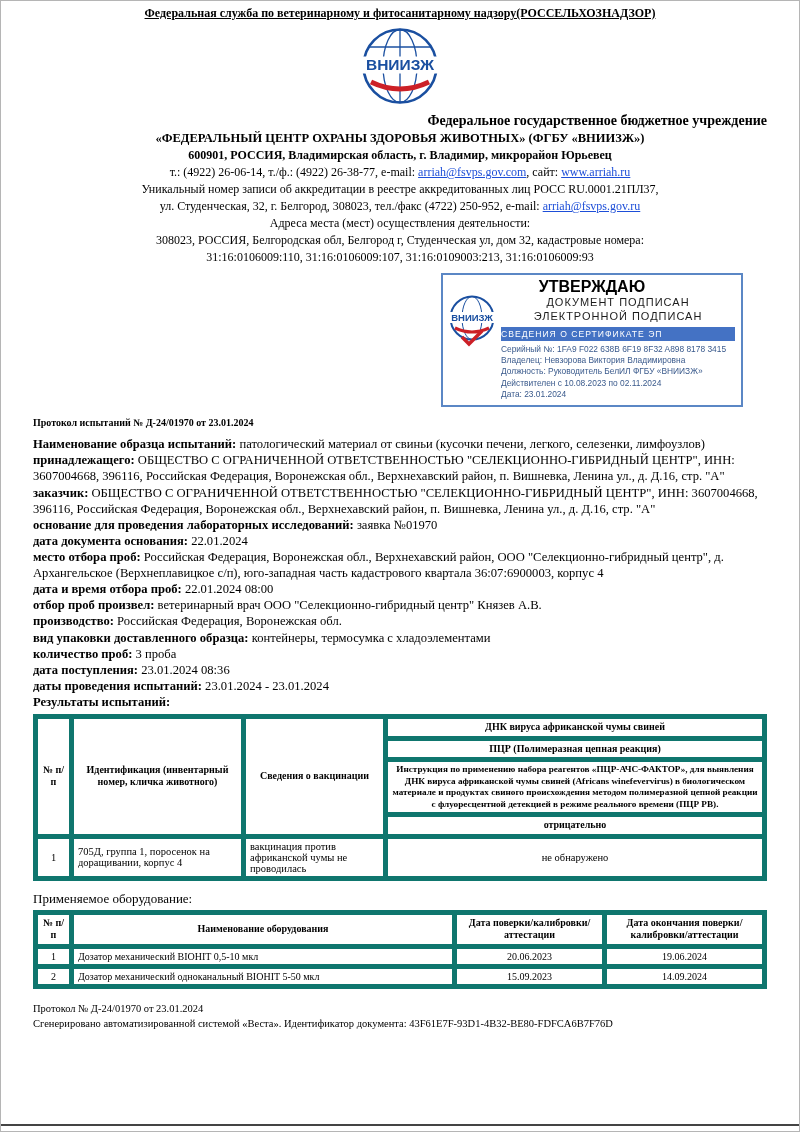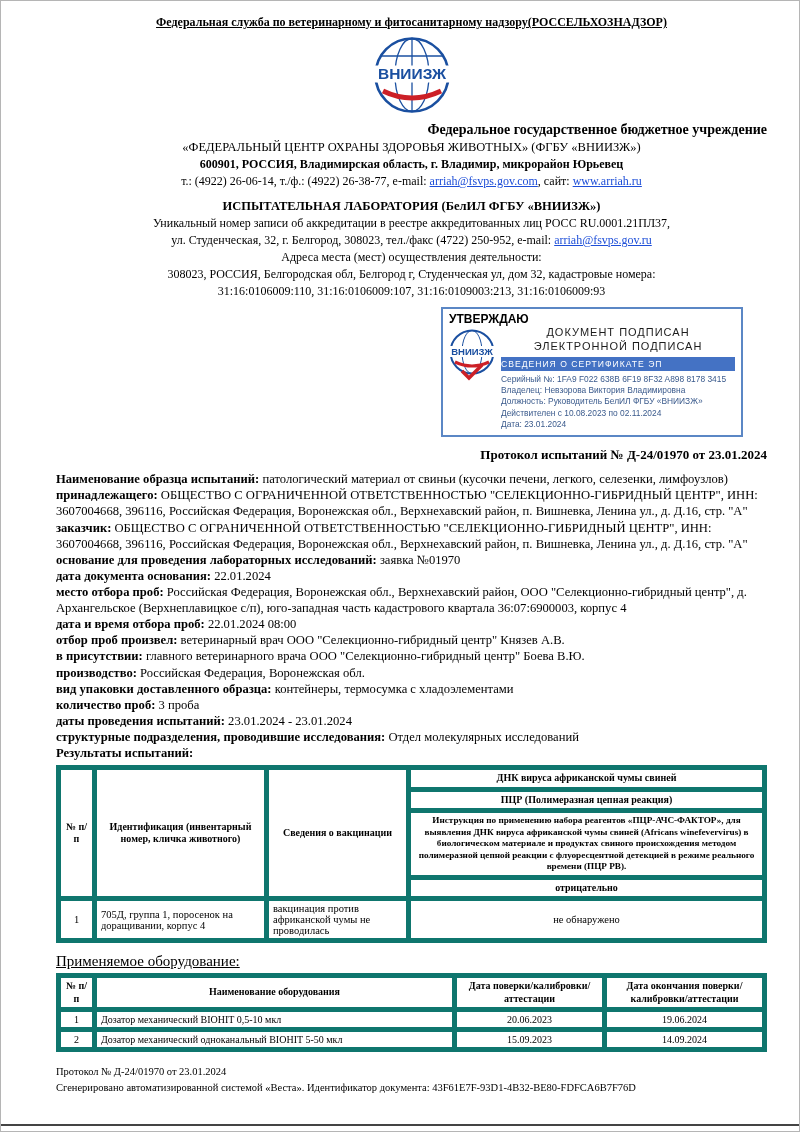--- a/index.html
+++ b/index.html
@@ -6,63 +6,63 @@
   html, body { margin: 0; padding: 0; }
   body {
     width: 800px; height: 1132px;
     background: #ffffff;
     font-family: "Liberation Serif", "DejaVu Serif", serif;
     color: #000;
     overflow: hidden;
     position: relative;
     border: 1px solid #b5b5b5;
   }
-  .page { padding: 14px 32px 0; margin-left: 23px; }
+  .page { padding: 5px 32px 0; }
   .c { text-align: center; }
   .agency { font-size: 12px; font-weight: bold; text-decoration: underline; }
   .logo-wrap { margin: 5px 0 3px; }
   .inst-type { font-size: 14px; font-weight: bold; text-align: right; }
-  .inst-name { font-size: 12.5px; font-weight: normal; margin-top: 2px; }
+  .inst-name { font-size: 12.5px; font-weight: bold; margin-top: 2px; }
   .inst-addr { font-size: 12px; font-weight: bold; margin-top: 2px; }
   .contacts { font-size: 12px; margin-top: 2px; }
   .link { color: #1d4ed8; text-decoration: underline; cursor: pointer; }
   .lab-title { font-size: 12.5px; font-weight: bold; margin-top: 10px; }
   .hline { font-size: 12px; margin-top: 2px; }
 
   .stamp {
     width: 302px;
     margin: 8px 24px 2px auto;
     border: 2px solid #5b87c5;
     padding: 3px 6px 5px 6px;
     position: relative;
   }
-  .stamp-approve { font-weight: bold; font-size: 12px; font-family: "Liberation Sans", sans-serif; }
+  .stamp-approve { text-align: center; font-weight: bold; font-size: 16px; font-family: "Liberation Sans", sans-serif; }
   .stamp-right { margin-left: 52px; }
   .stamp-head { text-align: center; font-size: 11px; letter-spacing: 1px; color: #1c1c1c; font-family: "Liberation Sans", sans-serif; line-height: 1.25; }
   .stamp-logo { position: absolute; left: 5px; top: 20px; }
   .stamp-bar {
     background: #4472c4; color: #fff;
     text-align: left; font-size: 8.6px; font-weight: normal; letter-spacing: 1px;
     padding: 2px 0; margin: 3px 0 3px 0;
     font-family: "Liberation Sans", sans-serif;
   }
   .stamp-line { font-size: 8.4px; color: #3a5a8c; line-height: 1.35; font-family: "Liberation Sans", sans-serif; }
 
-  .doc-title { font-size: 13px; font-weight: bold; text-align: right; margin: 10px 0 8px; }
+  .doc-title { font-size: 10px; font-weight: bold; text-align: left; margin: 10px 0 8px; }
 
   .fld { margin: 0; font-size: 12.6px; line-height: 1.28; }
 
   table { border-collapse: collapse; width: 100%; }
   td { border: 5px solid #0f766e; padding: 2px 4px; vertical-align: middle; }
   .rt { margin-top: 4px; }
   .rt .hdr { font-weight: bold; text-align: center; font-size: 10px; line-height: 1.25; }
   .rt .instr { font-size: 9.2px; }
   .rt .data { font-size: 10.5px; text-align: center; }
   .rt .left { text-align: left; }
-  .eq-caption { font-size: 15px; margin: 10px 0 3px; text-decoration: underline; }
+  .eq-caption { font-size: 13px; margin: 10px 0 3px; }
   .et .hdr { font-weight: bold; text-align: center; font-size: 10px; line-height: 1.25; }
   .et .data { font-size: 10px; text-align: center; }
   .et .left { text-align: left; }
 
   .footer { margin-top: 12px; font-size: 10.5px; line-height: 1.5; }
   .page-bottom-line { position: absolute; left: 0; right: 0; bottom: 5px; border-top: 2px solid #444; }
 </style>
 </head>
 <body>
 
@@ -80,21 +80,20 @@
       <text x="40" y="44" text-anchor="middle" font-size="15.5" font-weight="bold" fill="#1a4fa0" font-family="Liberation Sans, sans-serif">ВНИИЗЖ</text>
       <path d="M11 56 Q40 70 69 56" stroke="#cc2027" stroke-width="5" fill="none"></path>
     </svg>
   </div>
 
   <div class="c inst-type">Федеральное государственное бюджетное учреждение</div>
   <div class="c inst-name">«ФЕДЕРАЛЬНЫЙ ЦЕНТР ОХРАНЫ ЗДОРОВЬЯ ЖИВОТНЫХ» (ФГБУ «ВНИИЗЖ»)</div>
   <div class="c inst-addr">600901, РОССИЯ, Владимирская область, г. Владимир, микрорайон Юрьевец</div>
   <div class="c contacts"><span>т.: (4922) 26-06-14, т./ф.: (4922) 26-38-77, e-mail: </span><a class="link">arriah@fsvps.gov.com</a><span>, сайт: </span><a class="link">www.arriah.ru</a></div>
 
-  <div class="c lab-title">ИСПЫТАТЕЛЬНАЯ ЛАБОРАТОРИЯ (БелИЛ ФГБУ «ВНИИЗЖ»)</div>
   <div class="c hline">Уникальный номер записи об аккредитации в реестре аккредитованных лиц РОСС RU.0001.21ПЛ37,</div>
   <div class="c hline"><span>ул. Студенческая, 32, г. Белгород, 308023, тел./факс (4722) 250-952, e-mail: </span><a class="link">arriah@fsvps.gov.ru</a></div>
   <div class="c hline">Адреса места (мест) осуществления деятельности:</div>
   <div class="c hline">308023, РОССИЯ, Белгородская обл, Белгород г, Студенческая ул, дом 32, кадастровые номера:</div>
   <div class="c hline">31:16:0106009:110, 31:16:0106009:107, 31:16:0109003:213, 31:16:0106009:93</div>
 
   <div class="stamp">
     <div class="stamp-logo">
       <svg width="48" height="54" viewBox="0 0 48 54">
         <circle cx="24" cy="23" r="21.5" fill="none" stroke="#1a4fa0" stroke-width="2"></circle>
@@ -121,26 +120,25 @@
   <div class="doc-title">Протокол испытаний № Д-24/01970 от 23.01.2024</div>
 
   <p class="fld"><b>Наименование образца испытаний:</b> <span>патологический материал от свиньи (кусочки печени, легкого, селезенки, лимфоузлов)</span></p>
   <p class="fld"><b>принадлежащего:</b> <span>ОБЩЕСТВО С ОГРАНИЧЕННОЙ ОТВЕТСТВЕННОСТЬЮ "СЕЛЕКЦИОННО-ГИБРИДНЫЙ ЦЕНТР", ИНН: 3607004668, 396116, Российская Федерация, Воронежская обл., Верхнехавский район, п. Вишневка, Ленина ул., д. Д.16, стр. "А"</span></p>
   <p class="fld"><b>заказчик:</b> <span>ОБЩЕСТВО С ОГРАНИЧЕННОЙ ОТВЕТСТВЕННОСТЬЮ "СЕЛЕКЦИОННО-ГИБРИДНЫЙ ЦЕНТР", ИНН: 3607004668, 396116, Российская Федерация, Воронежская обл., Верхнехавский район, п. Вишневка, Ленина ул., д. Д.16, стр. "А"</span></p>
   <p class="fld"><b>основание для проведения лабораторных исследований:</b> <span>заявка №01970</span></p>
   <p class="fld"><b>дата документа основания:</b> <span>22.01.2024</span></p>
   <p class="fld"><b>место отбора проб:</b> <span>Российская Федерация, Воронежская обл., Верхнехавский район, ООО "Селекционно-гибридный центр", д. Архангельское (Верхнеплавицкое с/п), юго-западная часть кадастрового квартала 36:07:6900003, корпус 4</span></p>
   <p class="fld"><b>дата и время отбора проб:</b> <span>22.01.2024 08:00</span></p>
   <p class="fld"><b>отбор проб произвел:</b> <span>ветеринарный врач ООО "Селекционно-гибридный центр" Князев А.В.</span></p>
-  <p class="fld"><b>в присутствии:</b> <span>главного ветеринарного врача ООО "Селекционно-гибридный центр" Боева В.Ю.</span></p>
   <p class="fld"><b>производство:</b> <span>Российская Федерация, Воронежская обл.</span></p>
   <p class="fld"><b>вид упаковки доставленного образца:</b> <span>контейнеры, термосумка с хладоэлементами</span></p>
   <p class="fld"><b>количество проб:</b> <span>3 проба</span></p>
+  <p class="fld"><b>дата поступления:</b> <span>23.01.2024 08:36</span></p>
   <p class="fld"><b>даты проведения испытаний:</b> <span>23.01.2024 - 23.01.2024</span></p>
-  <p class="fld"><b>структурные подразделения, проводившие исследования:</b> <span>Отдел молекулярных исследований</span></p>
   <p class="fld"><b>Результаты испытаний:</b></p>
 
   <table class="rt">
     <colgroup>
         <col style="width:36px">
         <col style="width:172px">
         <col style="width:142px">
         <col>
       </colgroup>
     <tbody>

